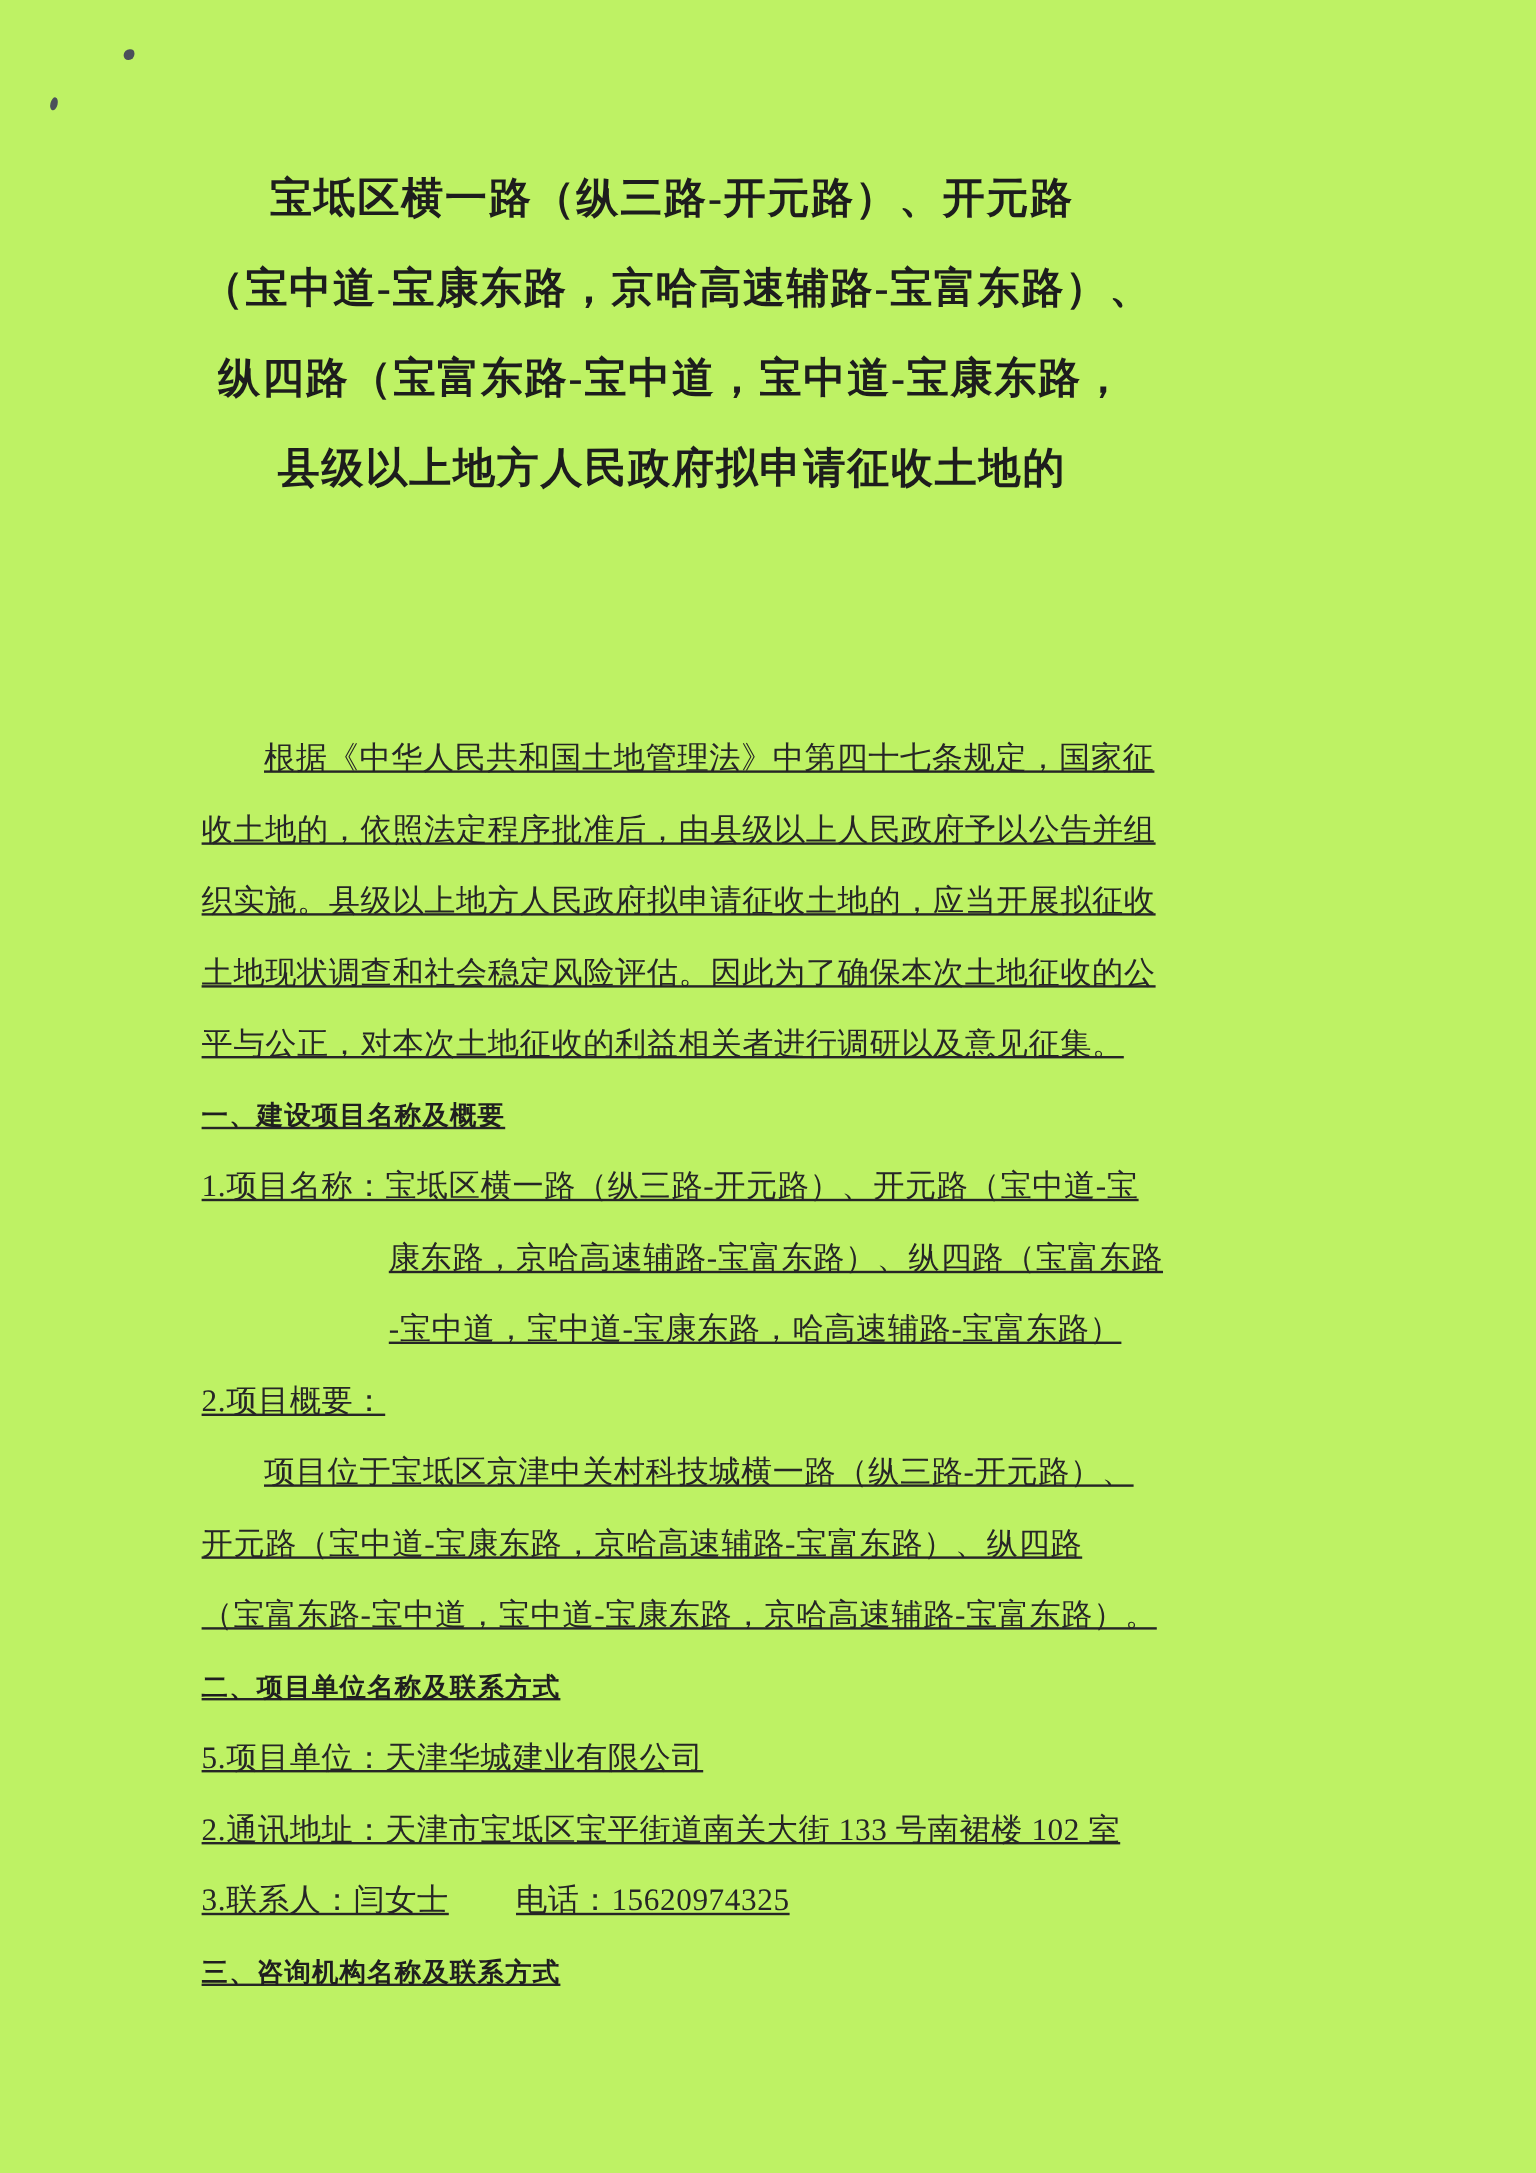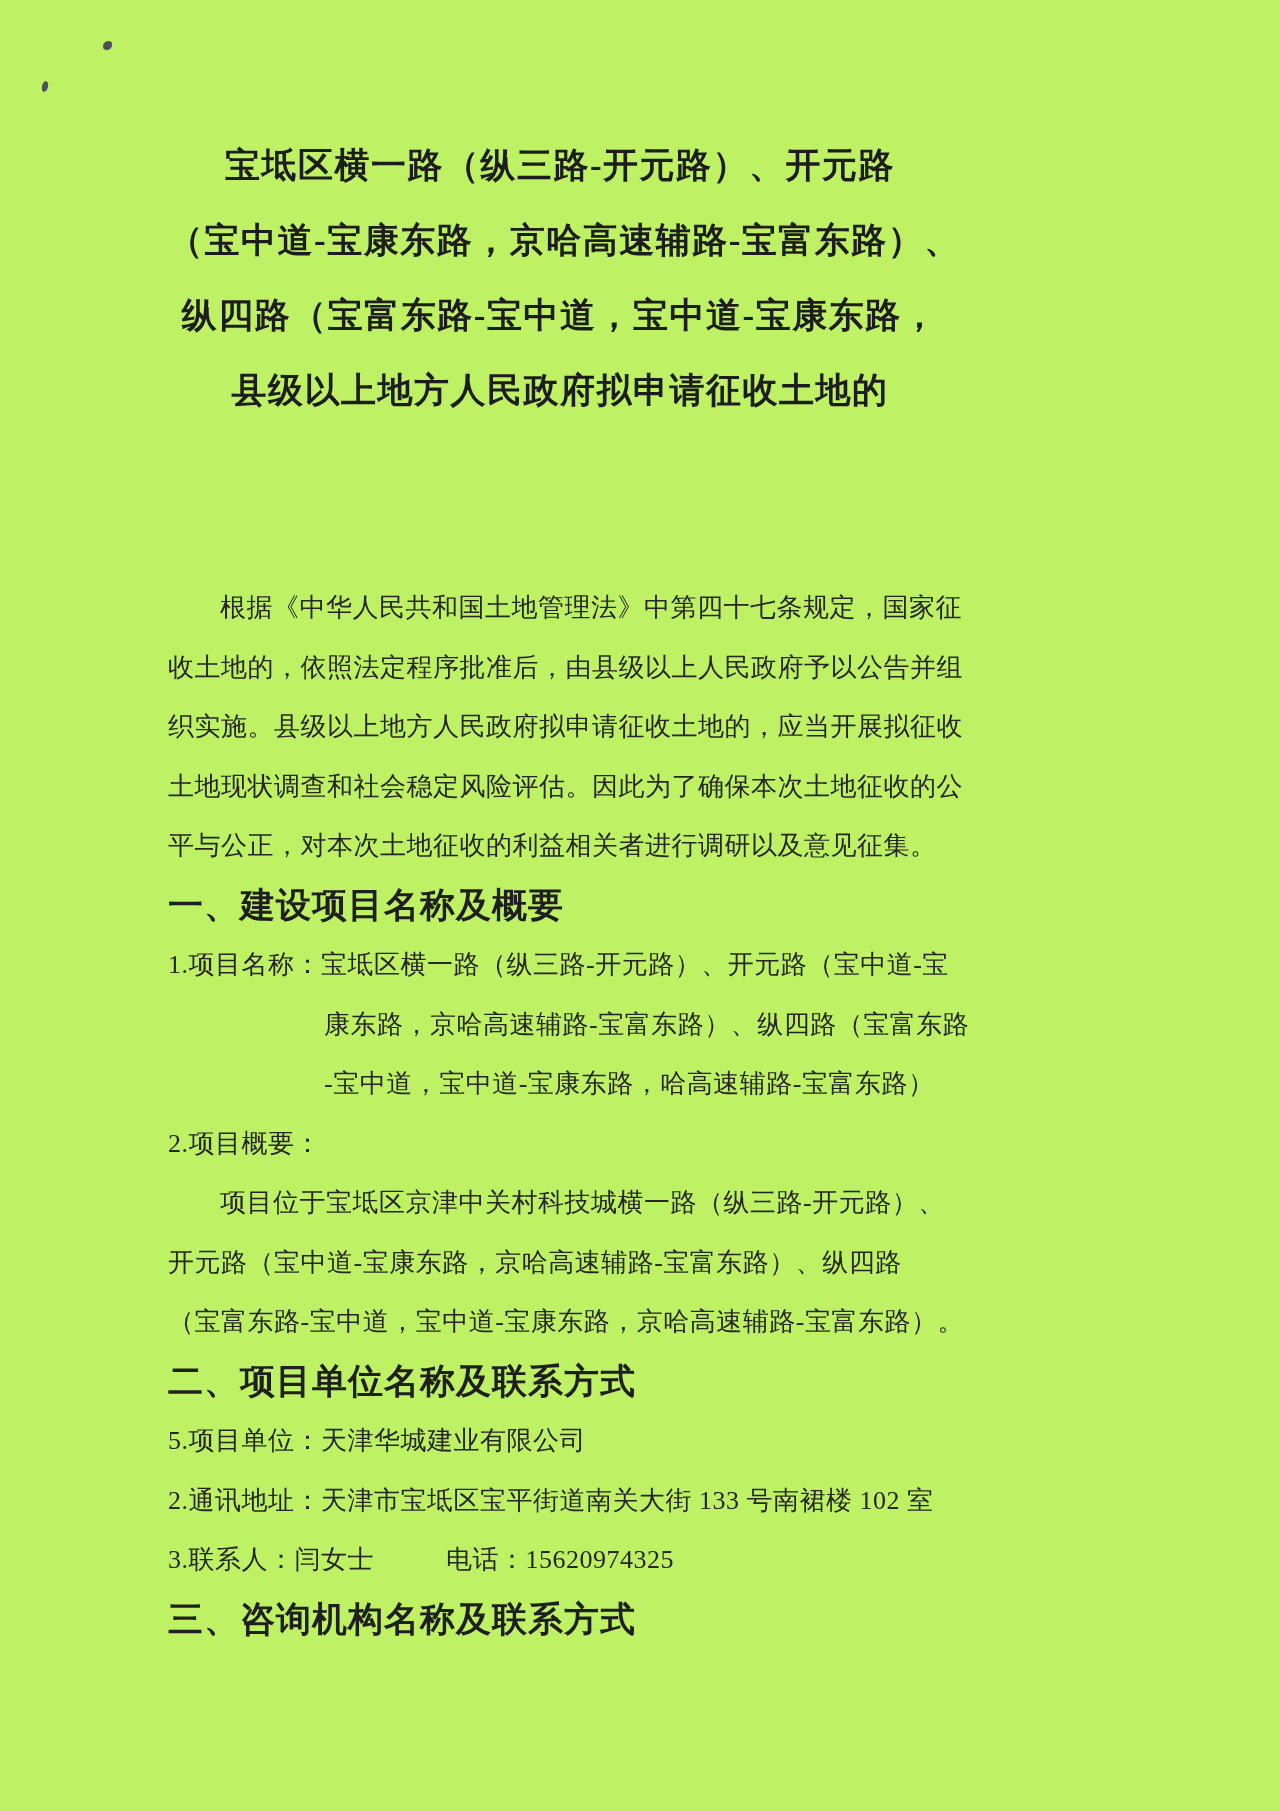--- a/index.html
+++ b/index.html
@@ -22,36 +22,37 @@
     font-size: 35px;
     line-height: 75px;
     font-weight: 700;
     letter-spacing: 1.5px;
     color: #1d1d1d;
   }
   .title-line { height: 75px; white-space: nowrap; }
   .body-block {
     position: absolute;
     left: 168px;
-    top: 578px;
+    top: 602px;
     width: 790px;
     font-size: 26px;
     line-height: 59.5px;
     letter-spacing: 0.5px;
+    text-decoration: underline;
   }
   .line { height: 59.5px; white-space: nowrap; }
   .indent { padding-left: 52px; }
   .hang { padding-left: 156px; }
   .heading {
     font-weight: 700;
-    font-size: 35px;
+    font-size: 22px;
     letter-spacing: 1px;
     color: #1f1f1f;
   }
-  .phone-part { margin-left: 72px; text-align: right; }
+  .phone-part { margin-left: 56px; text-align: right; }
   .speck {
     position: absolute;
     background: #4b505a;
   }
   .speck-1 {
     left: 103px; top: 41px;
     width: 9px; height: 9px;
     border-radius: 60% 40% 55% 45%;
   }
   .speck-2 {

